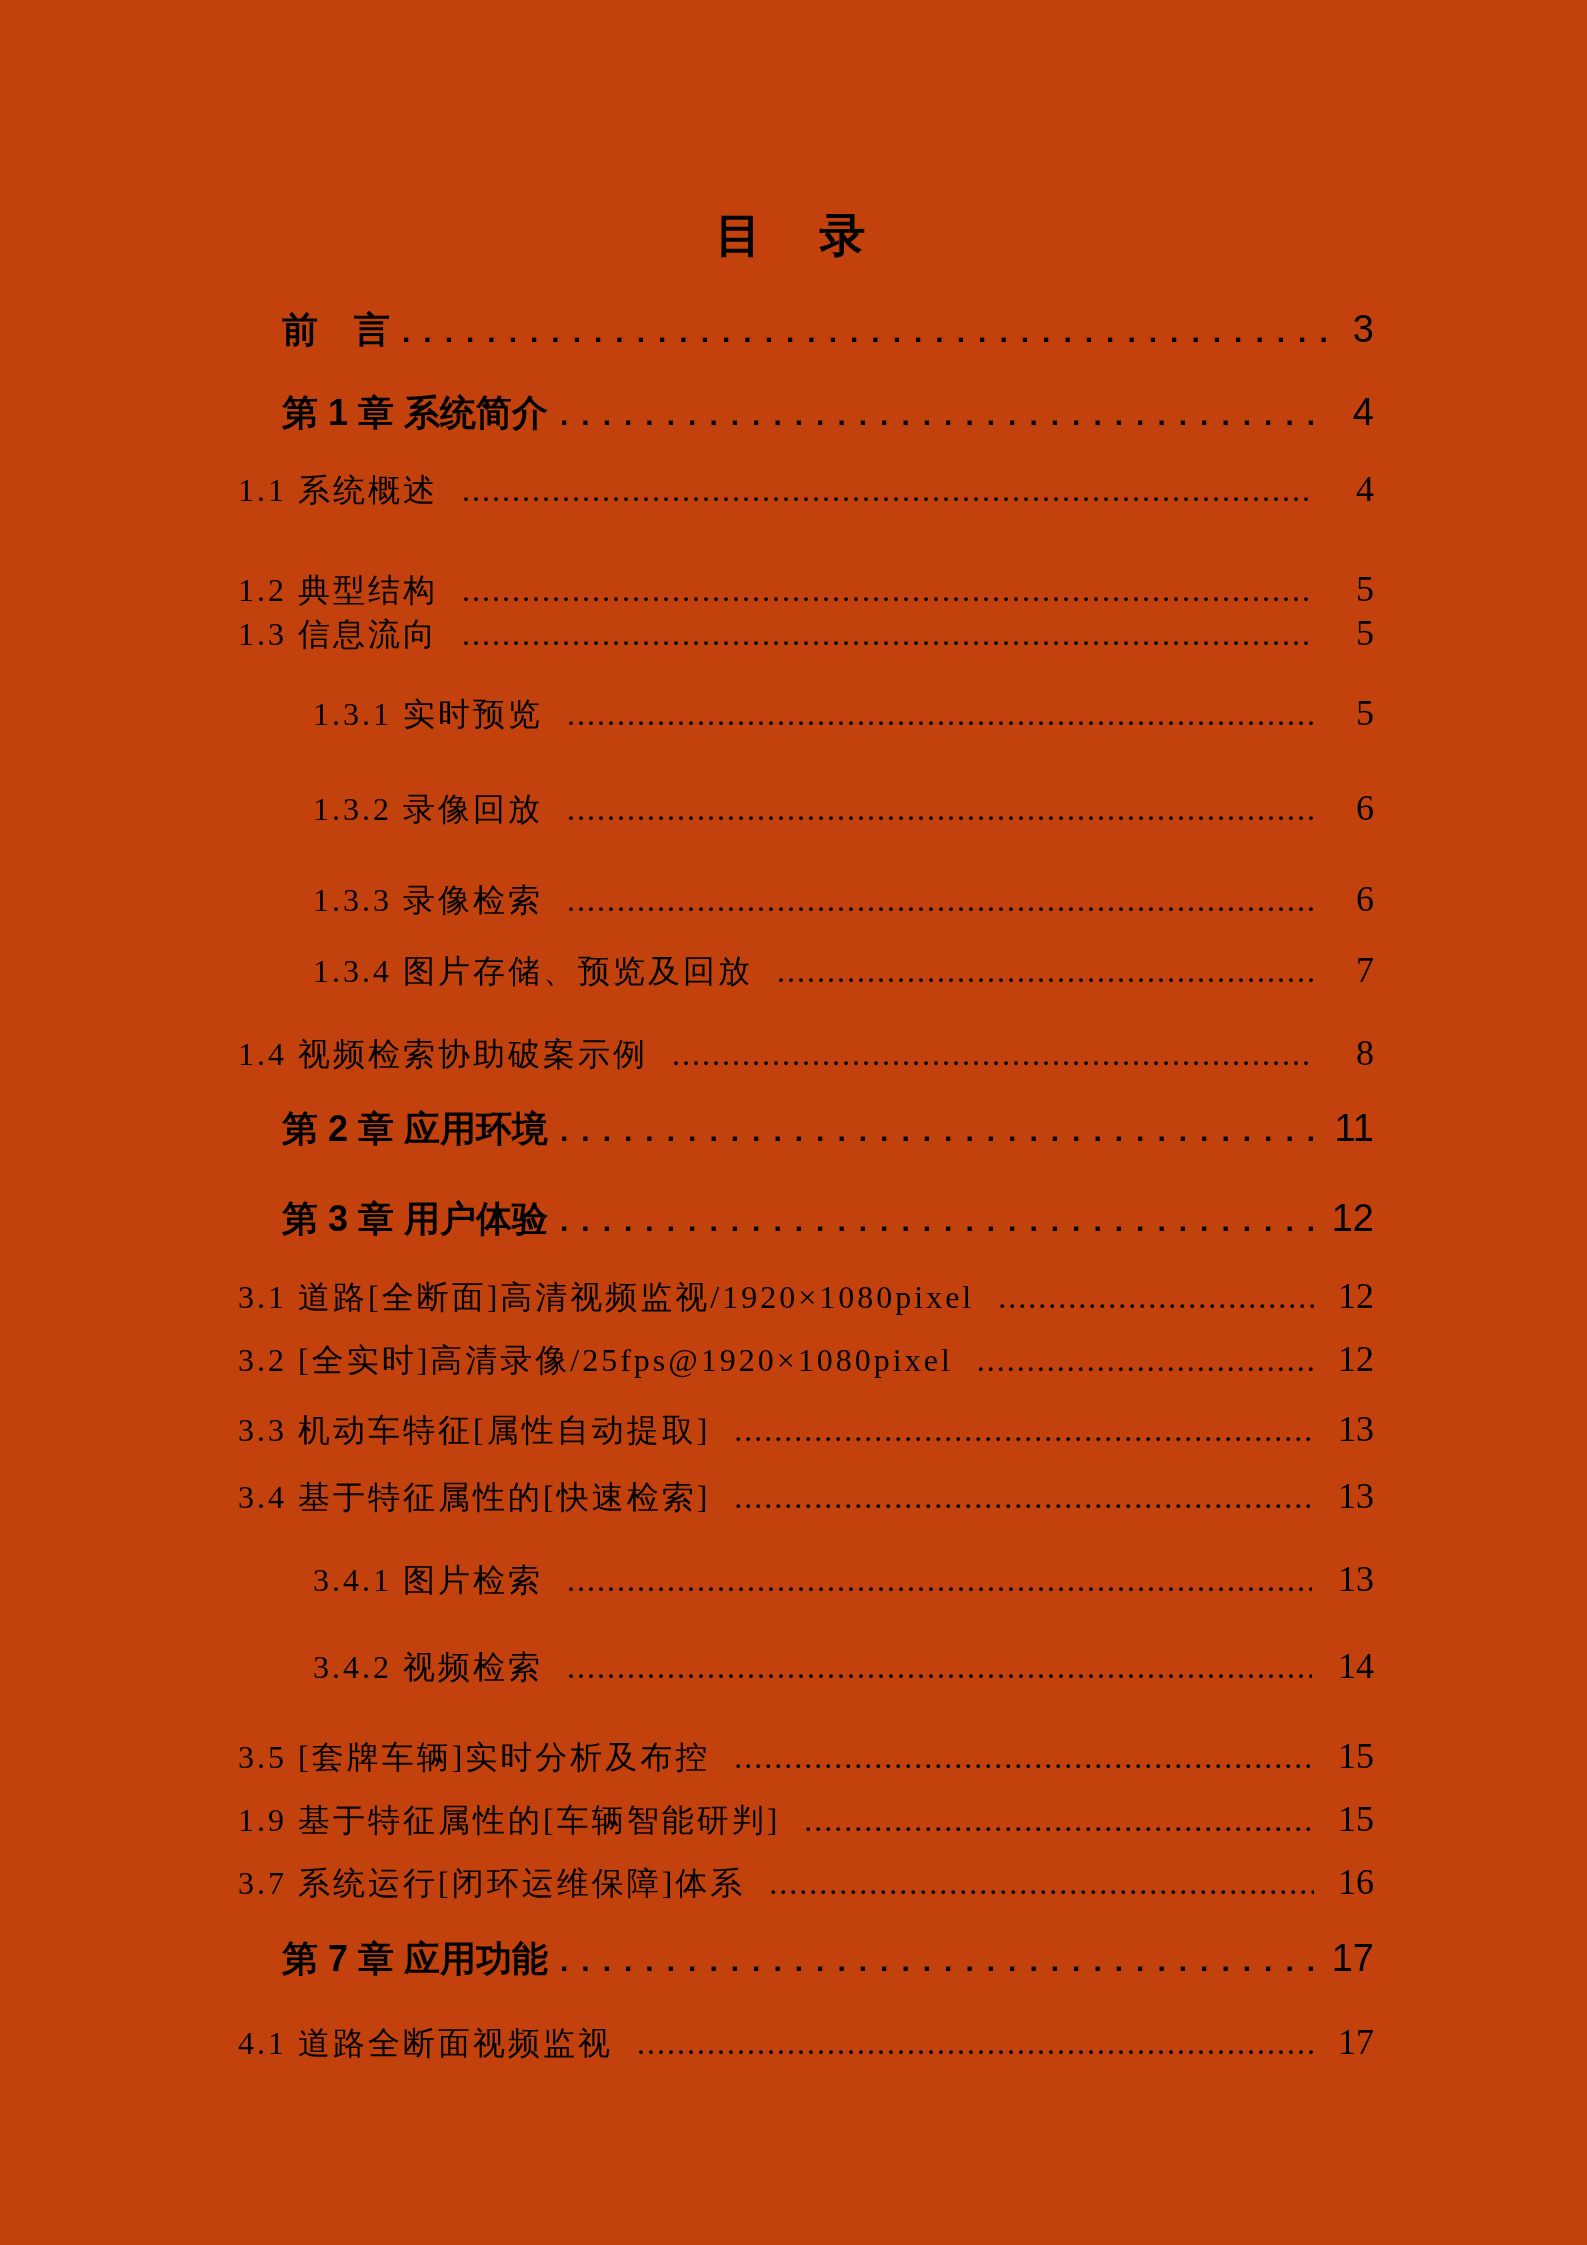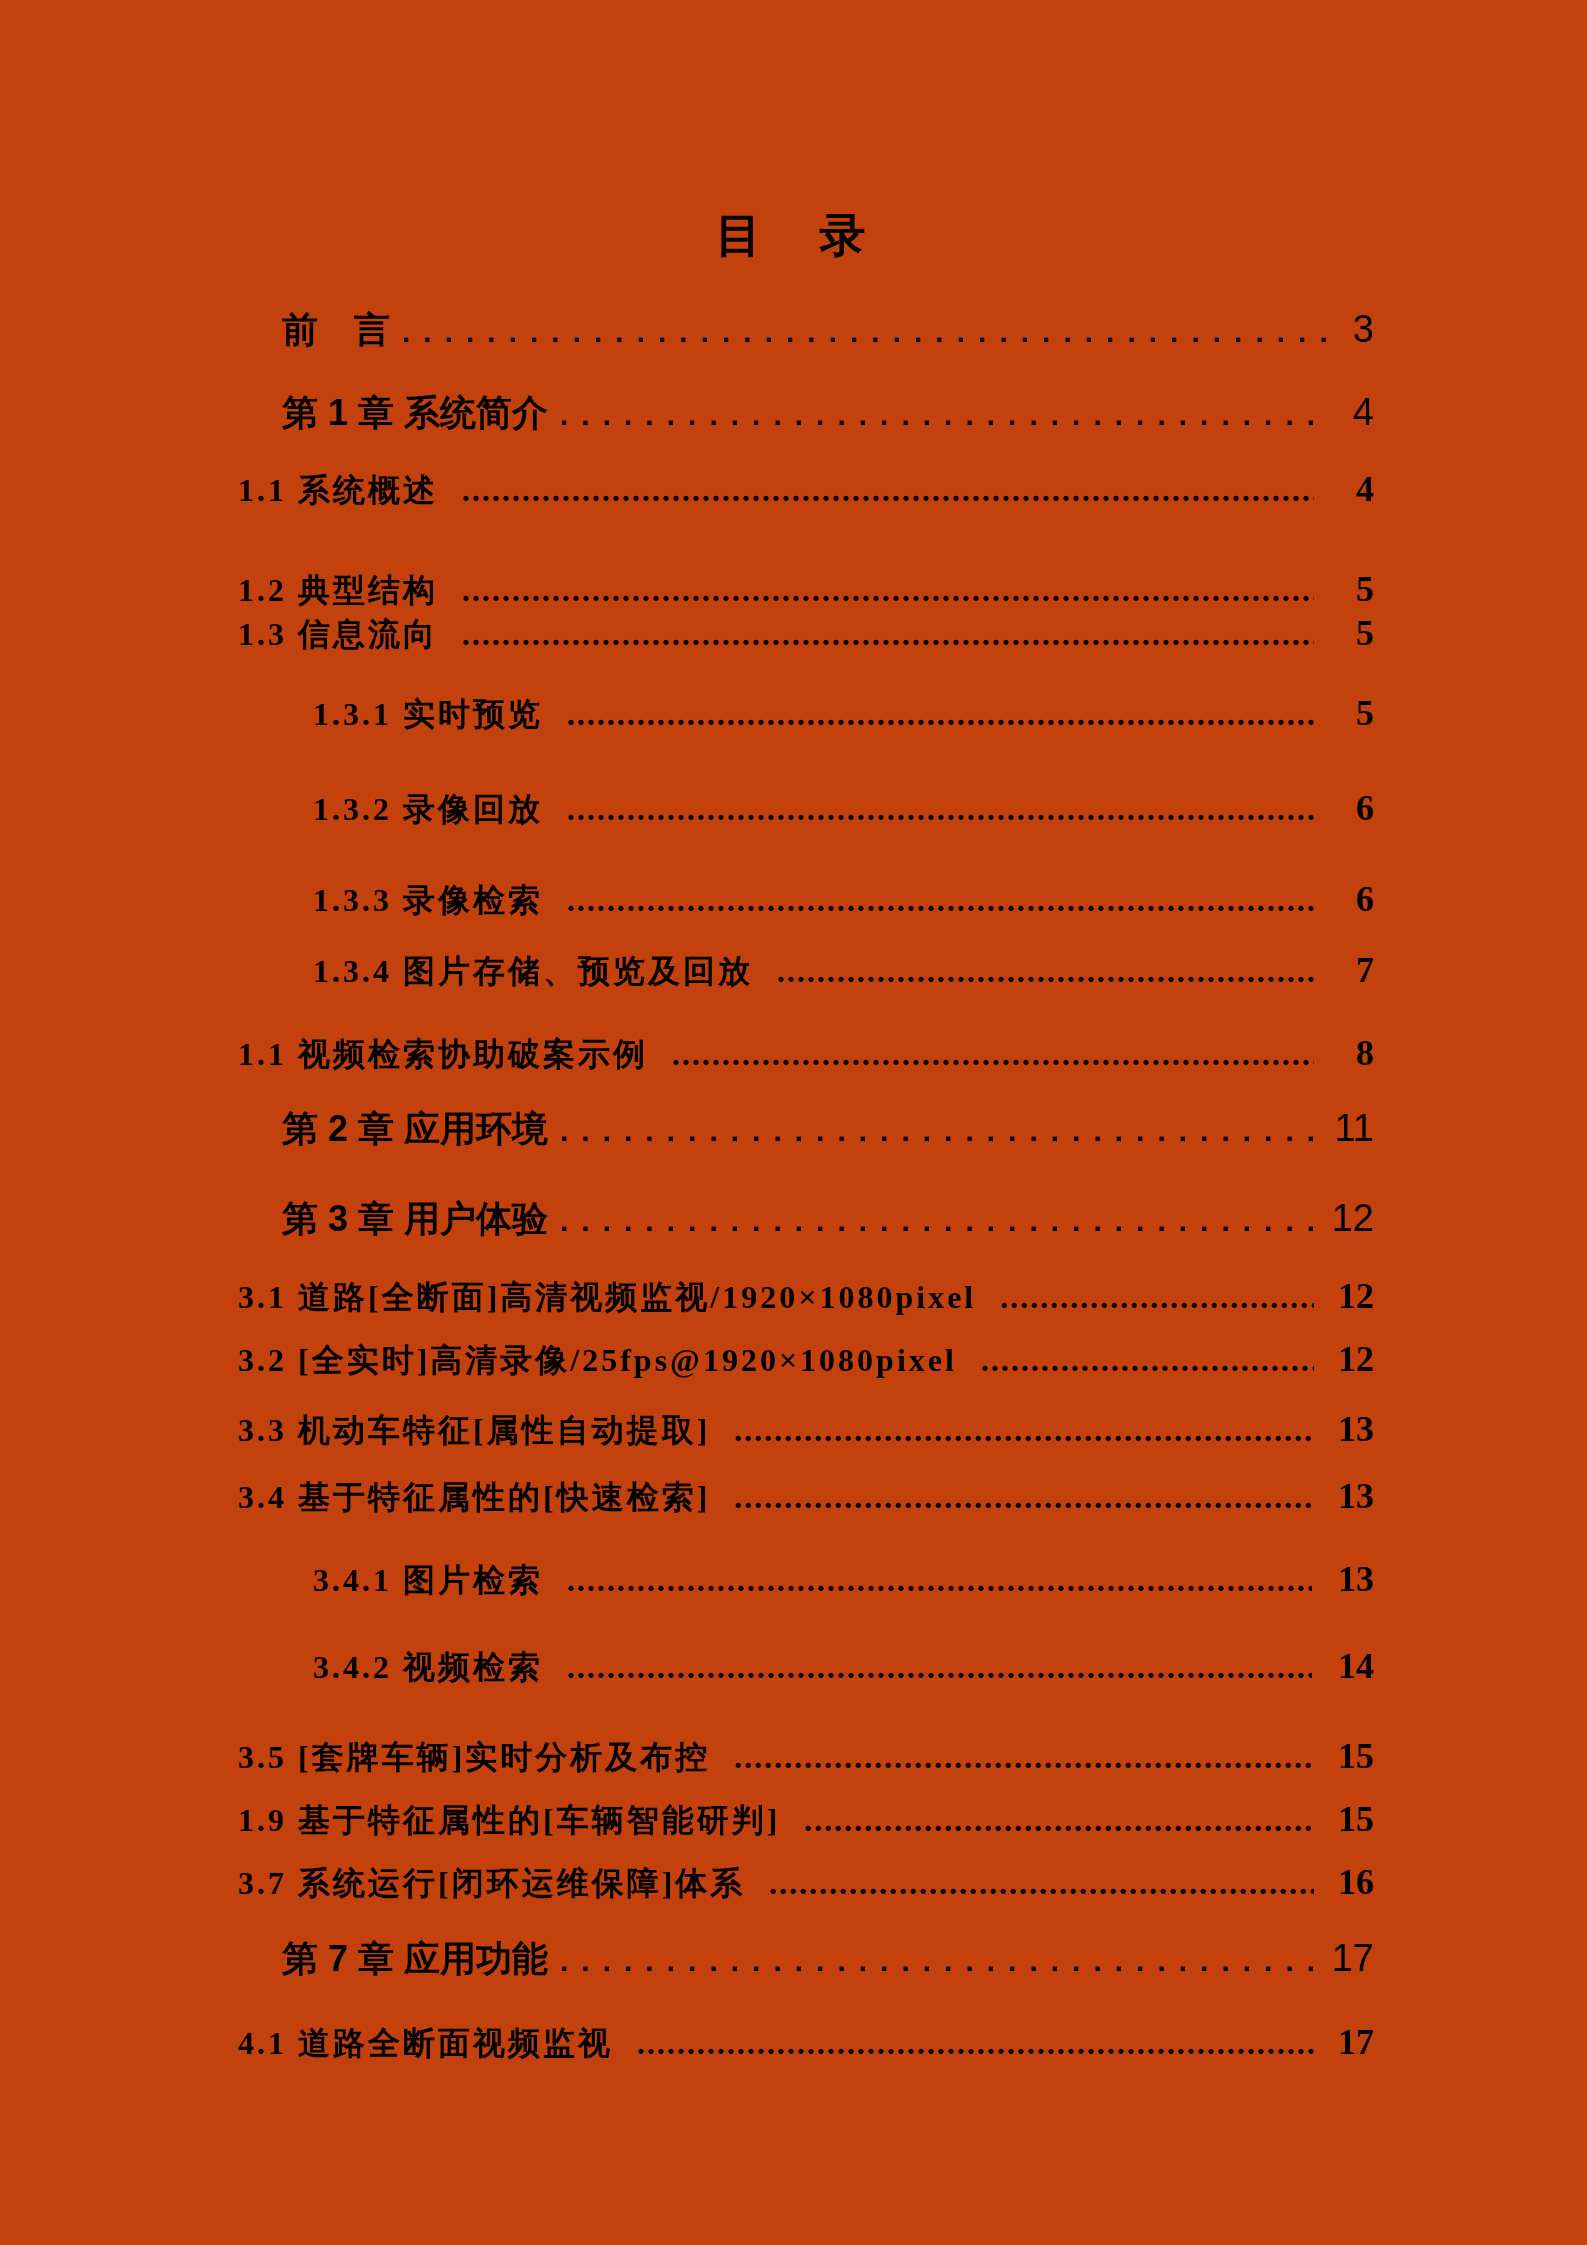--- a/index.html
+++ b/index.html
@@ -60,21 +60,21 @@
   }
   .lvl1 .page-num {
     font-family: "Liberation Sans", "DejaVu Sans", sans-serif;
     font-weight: 400;
     font-size: 38px;
     padding-left: 18px;
   }
   
   .lvl2, .lvl3 {
     font-family: "Liberation Serif", "DejaVu Serif", serif;
-    font-weight: 700;
+    font-weight: 400;
     font-size: 32px;
     gap: 16px;
   }
   .lvl2 .label, .lvl3 .label { letter-spacing: 3px; }
   .lvl2 .leader, .lvl3 .leader {
     font-size: 32px;
     letter-spacing: 2px;
     padding: 0 1px 0 8px;
   }
   .lvl2 .page-num, .lvl3 .page-num {
@@ -139,21 +139,21 @@
       <span class="page-num">6</span>
   </div>
 
   <div class="row lvl3" style="top:949px">
     <span class="label">1.3.4 图片存储、预览及回放</span>
       <span class="leader">............................................................................................................................................................................................................................................................................................................</span>
       <span class="page-num">7</span>
   </div>
 
   <div class="row lvl2" style="top:1032px">
-    <span class="label">1.1 视频检索协助破案示例</span>
+    <span class="label">1.4 视频检索协助破案示例</span>
       <span class="leader">............................................................................................................................................................................................................................................................................................................</span>
       <span class="page-num">8</span>
   </div>
 
   <div class="row lvl1" style="top:1105px">
     <span class="label">第 2 章 应用环境</span>
       <span class="leader">............................................................................................................................................................................................................................................................................................................</span>
       <span class="page-num">11</span>
   </div>
 

